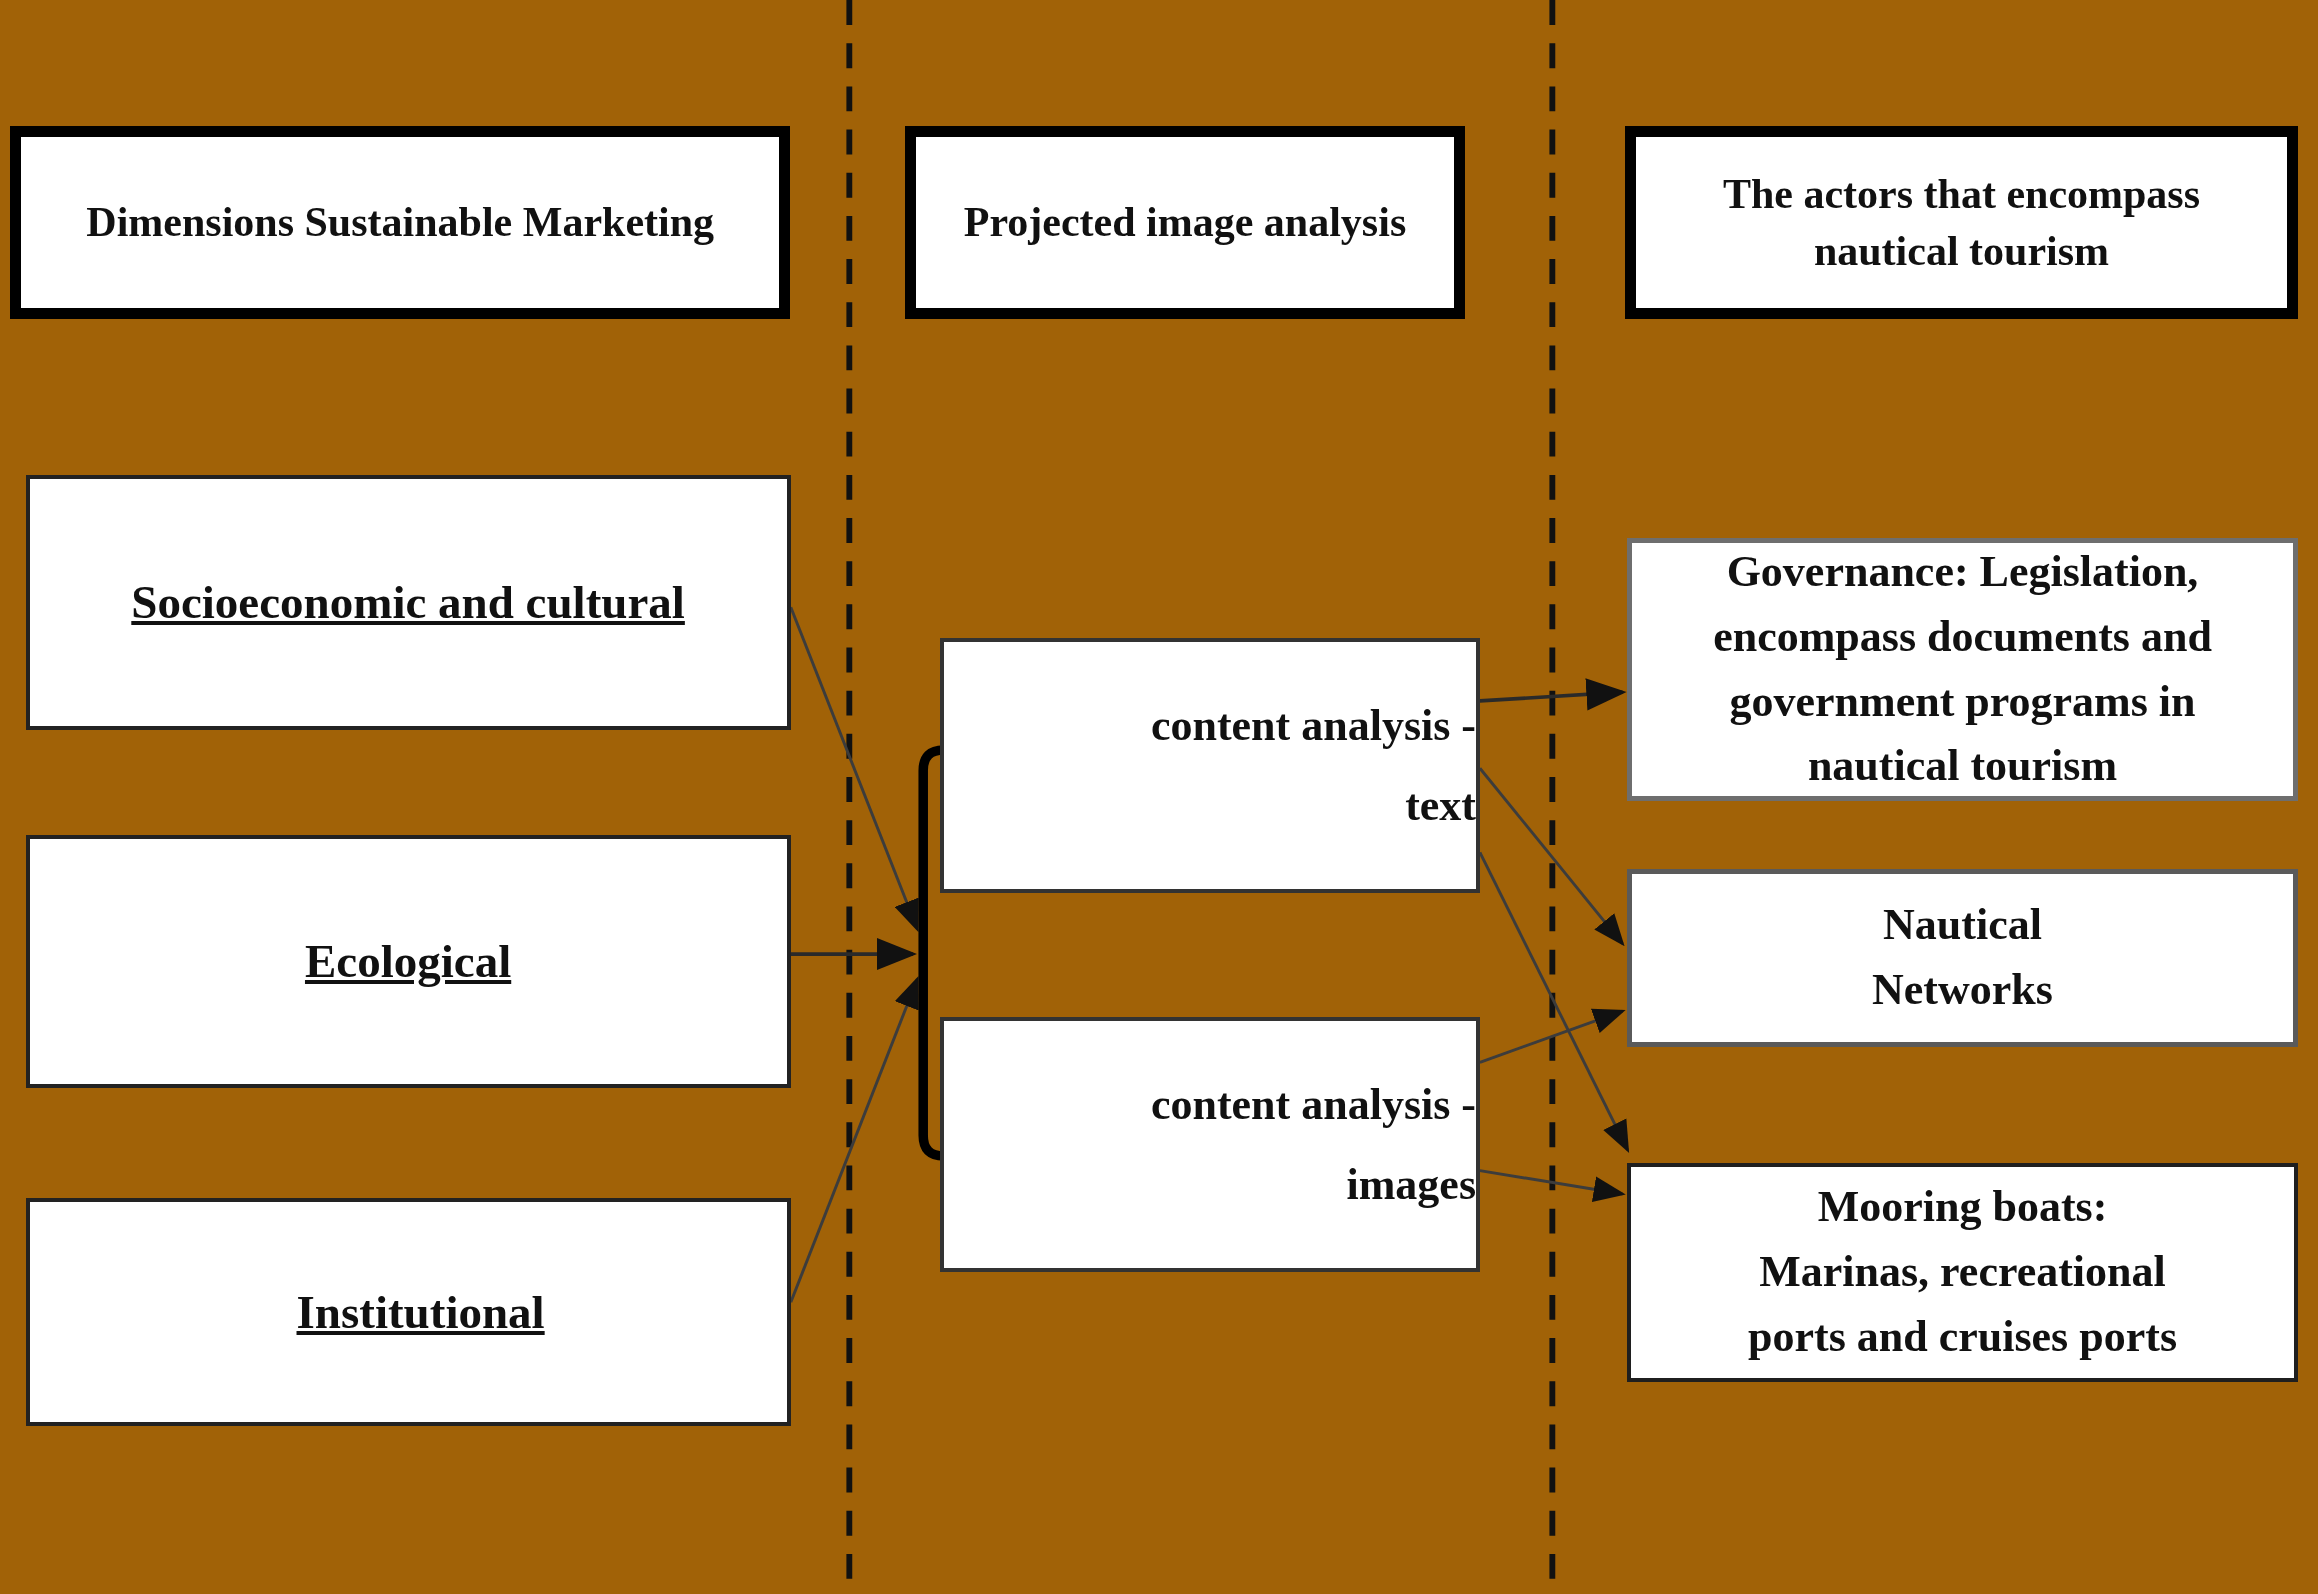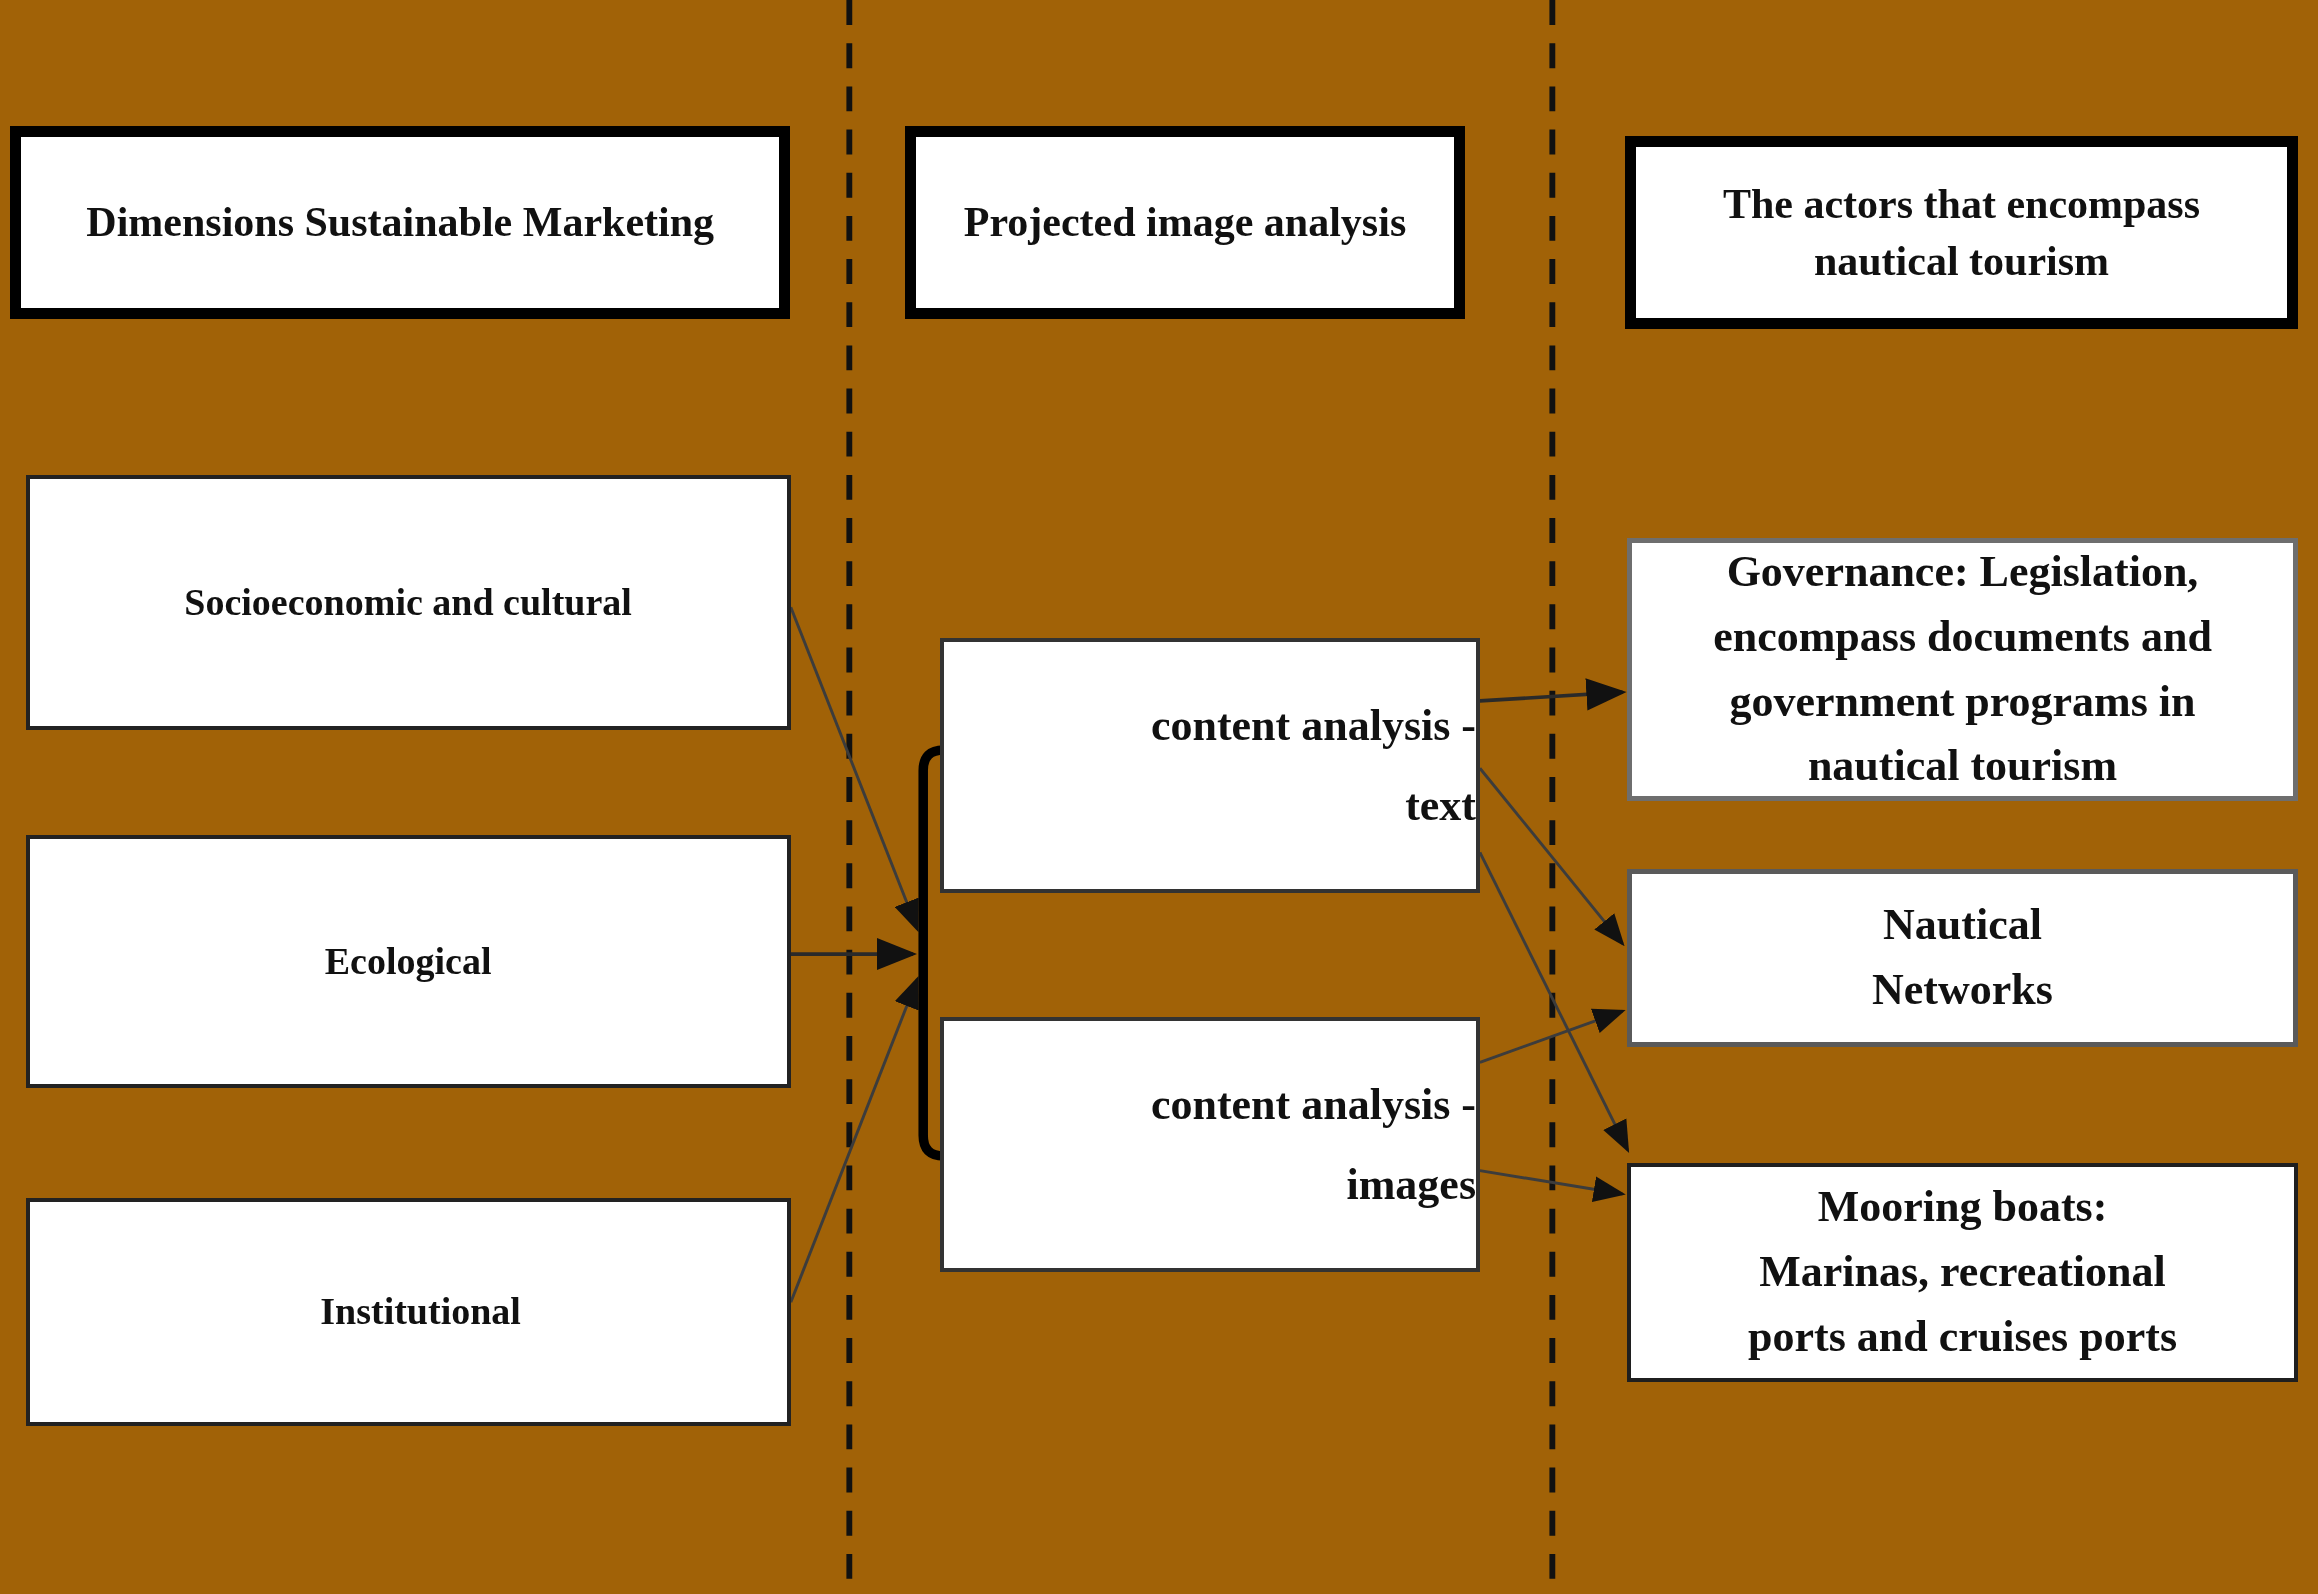--- a/index.html
+++ b/index.html
@@ -39,36 +39,37 @@
   .box span { display: block; }
   .header-box {
     border: 11px solid #000000;
     font-weight: bold;
     font-size: 42px;
     line-height: 1.35;
   }
   .dim-box {
     border: 4.4px solid #222222;
     font-weight: bold;
-    font-size: 38px;
+    font-size: 47px;
+    text-decoration: underline;
   }
   .mid-box {
     border: 4.4px solid #333333;
     font-size: 44px;
     line-height: 1.8;
     align-items: flex-end;
   }
   .actor-box {
     font-size: 44px;
     line-height: 1.47;
   }
   
   .h-dimensions { left: 10.2px;   top: 126px; width: 780px; height: 193px; }
   .h-analysis   { left: 905px; top: 126px; width: 560px;  height: 193px; }
-  .h-actors     { left: 1625px; top: 126px; width: 673px;  height: 193px; margin-top: 10px; }
+  .h-actors     { left: 1625px; top: 126px; width: 673px;  height: 193px; }
 
   .b-socio { left: 25.6px; top: 475px;  width: 765px; height: 255px; }
   .b-eco   { left: 25.6px; top: 835px; width: 765px; height: 253px; }
   .b-inst  { left: 25.6px; top: 1198px; width: 765px; height: 228px; padding-left: 25px; }
 
   .m-text   { left: 940px; top: 638px;  width: 540px; height: 255px; }
   .m-images { left: 940px; top: 1017px; width: 540px; height: 255px; }
 
   .r-gov  { left: 1627px; top: 538px;  width: 671px; height: 263px; border: 5.1px solid #6e6e6e; }
   .r-net  { left: 1627px; top: 869px; width: 671px; height: 178px; border: 5.1px solid #5a5a5a; }

